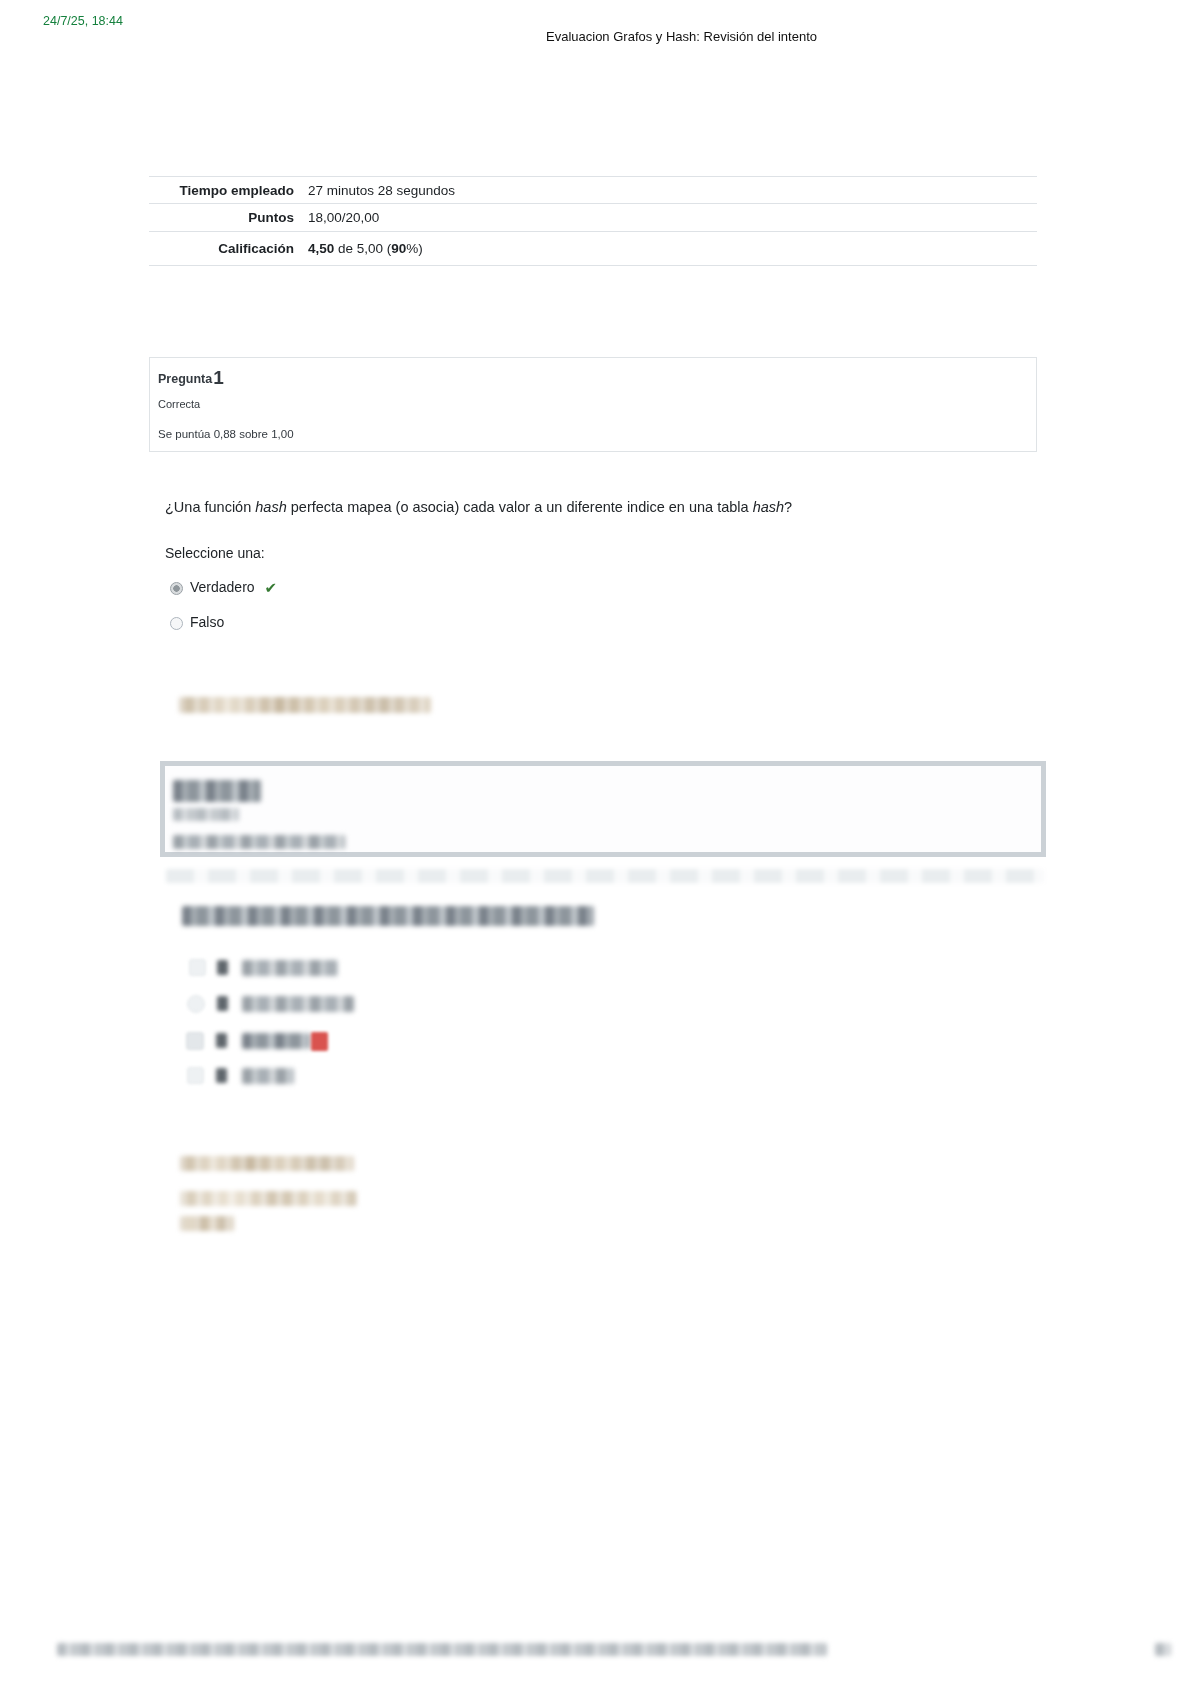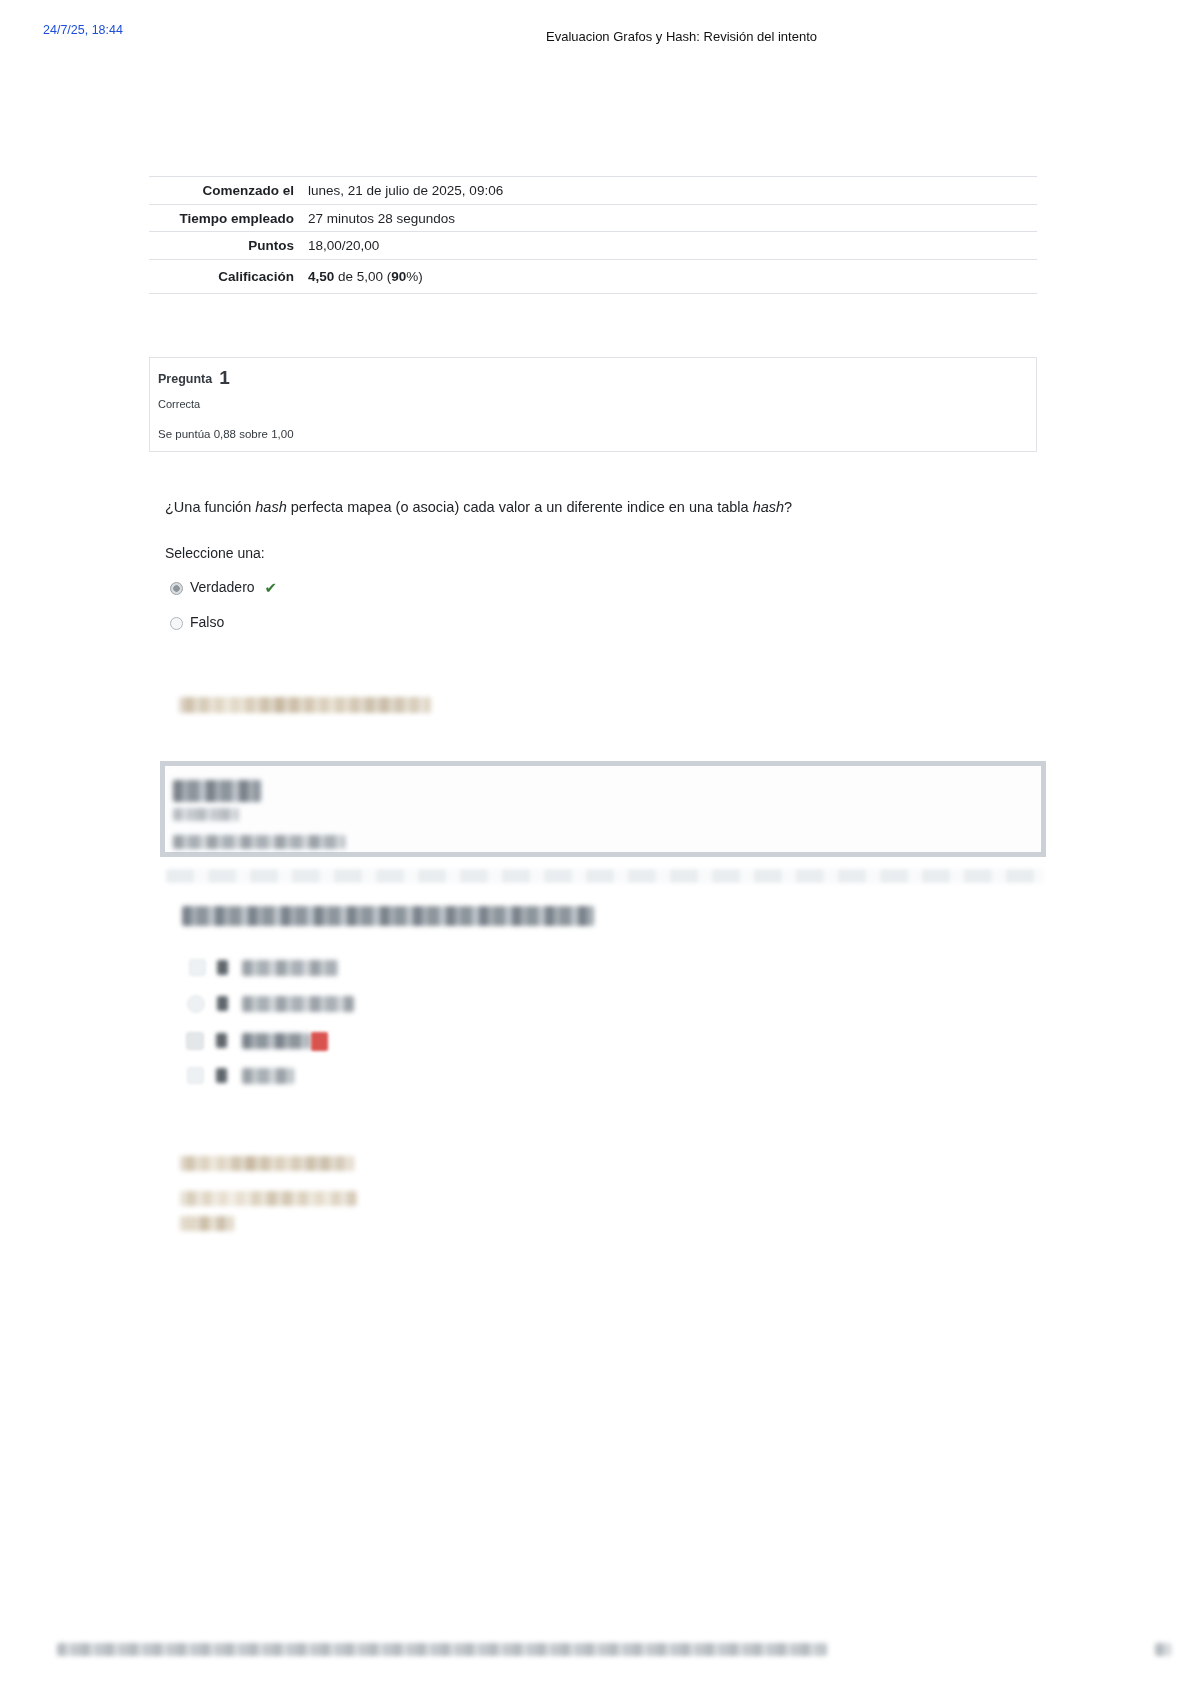--- a/index.html
+++ b/index.html
@@ -2,33 +2,33 @@
 <html style="--green: #357a32; --red: #d9534f; --text: #1d2125; --table-border: #dee2e6; --box-border: #dfe3e6; --blur-box-border: #cbd1d6;"><head>
 <meta charset="utf-8">
 <style>
   html,body{margin:0;padding:0;background:#fff;}
   .page{
     position:relative;width:1190px;height:1683px;background:#ffffff;overflow:hidden;
     font-family:"Liberation Sans","DejaVu Sans",sans-serif;color:var(--text,#1d2125);
   }
   .abs{position:absolute;}
   
-  .hdr-dt{left:43px;top:23px;font-size:12.5px;color:#1d4ed8;}
+  .hdr-dt{left:43px;top:14px;font-size:12.5px;color:#15803d;}
   .hdr-title{left:517px;top:29px;font-size:13px;color:#111;margin-left:29px;}
   
   .summary{left:149px;top:176px;width:888px;font-size:13.5px;}
   .srow{display:flex;align-items:center;border-top:1px solid var(--table-border,#dee2e6);}
   .srow:last-child{border-bottom:1px solid var(--table-border,#dee2e6);}
   .srow .lbl{width:145px;text-align:right;font-weight:bold;flex:0 0 auto;}
   .srow .val{padding-left:14px;}
   .h27{height:27px}.h26{height:26px}.h31{height:33px}
   .b{font-weight:bold;}
   
   .qbox{left:149px;top:357px;width:888px;height:95px;border:1px solid var(--box-border,#dfe3e6);box-sizing:border-box;background:#fff;}
-  .qbox .qlabel{position:absolute;left:8px;top:10px;display:flex;align-items:flex-end;gap:7px;color:#343a40;}
+  .qbox .qlabel{position:absolute;left:8px;top:10px;display:flex;align-items:flex-end;gap:1px;color:#343a40;}
   .qbox .qlabel .t{font-size:12.5px;font-weight:bold;padding-bottom:1px;}
   .qbox .qlabel .n{font-size:19px;font-weight:bold;line-height:1;}
   .qbox .qstate{position:absolute;left:8px;top:40px;font-size:11px;color:#343a40;}
   .qbox .qpoints{position:absolute;left:8px;top:70px;font-size:11.5px;color:#343a40;}
   
   .qtext{left:165px;top:499px;width:900px;font-size:14.5px;color:#212529;}
   .qtext i{font-style:italic;}
   .prompt{left:165px;top:545px;font-size:14px;}
   .optrow{display:flex;align-items:flex-end;gap:7px;font-size:14px;}
   .opt1{left:170px;top:579px;}
@@ -59,24 +59,20 @@
 </style>
 </head>
 <body>
 
 <div class="page">
 
   <div class="abs hdr-dt">24/7/25, 18:44</div>
   <div class="abs hdr-title">Evaluacion Grafos y Hash: Revisión del intento</div>
 
   <div class="abs summary">
-    <div class="srow h27">
-      <div class="lbl">Comenzado el</div>
-      <div class="val">lunes, 21 de julio de 2025, 09:06</div>
-    </div>
     <div class="srow h26">
       <div class="lbl">Tiempo empleado</div>
       <div class="val">27 minutos 28 segundos</div>
     </div>
     <div class="srow h27">
       <div class="lbl">Puntos</div>
       <div class="val">18,00/20,00</div>
     </div>
     <div class="srow h31">
       <div class="lbl">Calificación</div>

